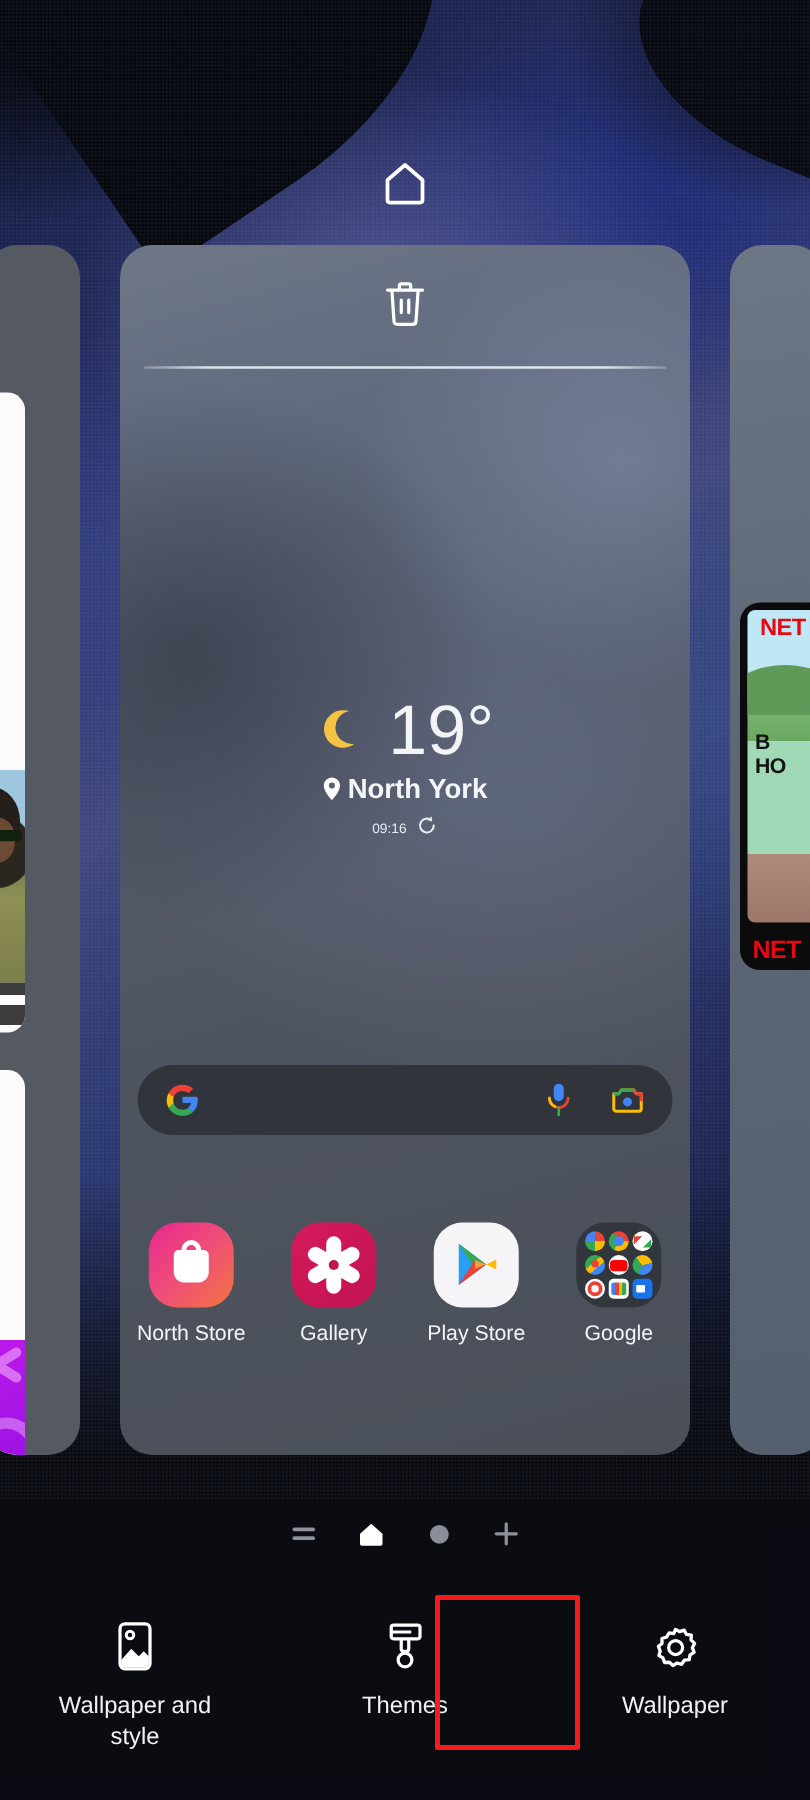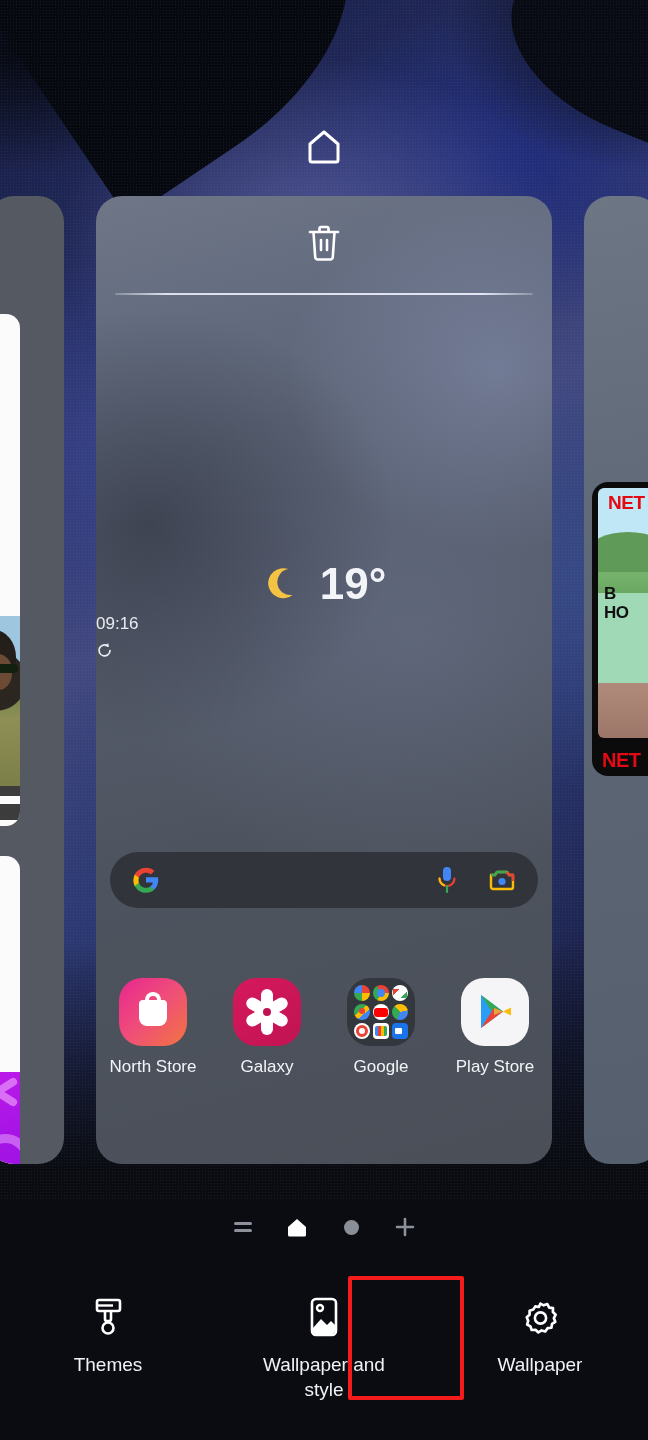--- a/index.html
+++ b/index.html
@@ -159,28 +159,28 @@
                rgba(235,240,250,.92) 88%, rgba(230,235,245,.25));
     border-radius:2px;
   }
 
   
   #weather{
     position:absolute; left:0; top:366px; width:456px; text-align:center;
   }
   #weather .row1{ display:flex; align-items:center; justify-content:center; gap:14px; }
   #weather .moon{ width:44px; height:44px; }
-  #weather .temp{ font-size:44px; font-weight:700; color:#f2f4f8; letter-spacing:0px; line-height:44px; }
+  #weather .temp{ font-size:56px; font-weight:400; color:#f2f4f8; letter-spacing:0px; line-height:44px; }
   #weather .row2{
     margin-top:12px; display:flex; align-items:center; justify-content:center; gap:5px;
     font-size:22px; font-weight:bold; color:#f4f6fa;
   }
   #weather .row3{
-    margin-top:8px; display:flex; align-items:flex-start; justify-content:center; gap:8px;
-    font-size:17px; color:#e9ecf2;flex-direction:column;
+    margin-top:8px; display:flex; align-items:flex-end; justify-content:center; gap:8px;
+    font-size:11px; color:#e9ecf2;
   }
 
   
   #search-bar{
     position:absolute; left:14px; top:656px; width:428px; height:56px;
     background:rgba(46,48,53,.88); border-radius:28px;
     display:flex; align-items:center; padding:0 22px;
   }
   #search-bar .spacer{ flex:1; }
   #search-bar .g-icon{ width:28px; height:28px; }
@@ -313,20 +313,27 @@
     </div>
     <div id="card-divider"></div>
   </div>
 
   <div id="weather">
     <div class="row1">
       <svg class="moon" viewBox="0 0 44 44">
         <path d="M33 30.5 A15 15 0 1 1 22.5 6.5 A12.5 12.5 0 0 0 33 30.5 Z" fill="#f5c344" transform="rotate(14 22 22)"></path>
       </svg>
       <span class="temp">19°</span>
+    </div>
+    <div class="row2">
+      <svg width="15" height="20" viewBox="0 0 15 20">
+        <path d="M7.5 1 C3.9 1 1 3.9 1 7.5 C1 12.2 7.5 19 7.5 19 C7.5 19 14 12.2 14 7.5 C14 3.9 11.1 1 7.5 1 Z" fill="#fff"></path>
+        <circle cx="7.5" cy="7.3" r="2.4" fill="#5a6070"></circle>
+      </svg>
+      <span>North York</span>
     </div>
     <div class="row3">
       <span>09:16</span>
       <svg width="17" height="17" viewBox="0 0 17 17">
         <path d="M14 8.5 A5.5 5.5 0 1 1 12 4.2" fill="none" stroke="#e9ecf2" stroke-width="1.7" stroke-linecap="round"></path>
         <path d="M12.3 0.9 L12.6 4.7 L8.9 4.1 Z" fill="#e9ecf2"></path>
       </svg>
     </div>
   </div>
 
@@ -365,67 +372,67 @@
     <div class="app">
       <div class="icon icon-gallery">
         <div class="petal" style="transform:rotate(0deg)"></div>
         <div class="petal" style="transform:rotate(60deg)"></div>
         <div class="petal" style="transform:rotate(120deg)"></div>
         <div class="petal" style="transform:rotate(180deg)"></div>
         <div class="petal" style="transform:rotate(240deg)"></div>
         <div class="petal" style="transform:rotate(300deg)"></div>
         <div class="center"></div>
       </div>
-      <div class="label">Galaxy</div>
-    </div>
-
-    <div class="app">
-      <div class="icon icon-googlefolder">
-        <div class="grid">
-          <div class="mini" style="background:conic-gradient(#ea4335 0 25%,#fbbc04 25% 50%,#34a853 50% 75%,#4285f4 75% 100%)"></div>
-          <div class="mini" style="background:conic-gradient(from -30deg,#ea4335 0 33%,#fbbc04 33% 66%,#34a853 66% 100%)">
-            <span style="position:absolute;left:4px;top:4px;width:8px;height:8px;border-radius:50%;background:#4285f4"></span>
-          </div>
-          <div class="mini" style="background:#fff">
-            <span style="position:absolute;left:1px;top:4px;width:14px;height:9px;background:linear-gradient(135deg,#ea4335 0 30%,#fff 30% 70%,#34a853 70%)"></span>
-          </div>
-          <div class="mini" style="background:linear-gradient(140deg,#34a853 0 40%,#fbbc04 40% 62%,#4285f4 62%)">
-            <span style="position:absolute;left:5px;top:4px;width:6px;height:6px;border-radius:50%;background:#ea4335"></span>
-          </div>
-          <div class="mini" style="background:#fff">
-            <span style="position:absolute;left:1px;top:4px;width:14px;height:9px;border-radius:3px;background:#ff0000"></span>
-          </div>
-          <div class="mini" style="background:conic-gradient(from 200deg,#34a853 0 33%,#fbbc04 33% 66%,#4285f4 66% 100%)"></div>
-          <div class="mini" style="background:#fff">
-            <span style="position:absolute;left:2px;top:2px;width:12px;height:12px;border-radius:50%;border:3px solid #ea4335"></span>
-          </div>
-          <div class="mini" style="background:#fff;border-radius:4px">
-            <span style="position:absolute;left:2px;top:3px;width:12px;height:10px;border-radius:2px;background:linear-gradient(90deg,#4285f4 0 25%,#ea4335 25% 50%,#fbbc04 50% 75%,#34a853 75%)"></span>
-          </div>
-          <div class="mini" style="background:#1a73e8;border-radius:4px">
-            <span style="position:absolute;left:3px;top:5px;width:7px;height:6px;border-radius:1px;background:#fff"></span>
-          </div>
-        </div>
-      </div>
-      <div class="label">Google</div>
+      <div class="label">Gallery</div>
     </div>
 
     <div class="app">
       <div class="icon icon-playstore">
         <svg width="34" height="36" viewBox="0 0 34 36">
           <path d="M2 1 L24 17.5 L2 34 Z" fill="#2a9df4"></path>
           <path d="M2 1 L24 17.5 L15 21 Z" fill="#34a853"></path>
           <path d="M2 34 L24 17.5 L15 14 Z" fill="#ea4335"></path>
           <path d="M24 17.5 L32 13.5 L32 21.5 Z" fill="#fbbc04"></path>
           <path d="M15 14 L24 17.5 L15 21 Z" fill="#e8a33d"></path>
         </svg>
       </div>
       <div class="label">Play Store</div>
     </div>
 
+    <div class="app">
+      <div class="icon icon-googlefolder">
+        <div class="grid">
+          <div class="mini" style="background:conic-gradient(#ea4335 0 25%,#fbbc04 25% 50%,#34a853 50% 75%,#4285f4 75% 100%)"></div>
+          <div class="mini" style="background:conic-gradient(from -30deg,#ea4335 0 33%,#fbbc04 33% 66%,#34a853 66% 100%)">
+            <span style="position:absolute;left:4px;top:4px;width:8px;height:8px;border-radius:50%;background:#4285f4"></span>
+          </div>
+          <div class="mini" style="background:#fff">
+            <span style="position:absolute;left:1px;top:4px;width:14px;height:9px;background:linear-gradient(135deg,#ea4335 0 30%,#fff 30% 70%,#34a853 70%)"></span>
+          </div>
+          <div class="mini" style="background:linear-gradient(140deg,#34a853 0 40%,#fbbc04 40% 62%,#4285f4 62%)">
+            <span style="position:absolute;left:5px;top:4px;width:6px;height:6px;border-radius:50%;background:#ea4335"></span>
+          </div>
+          <div class="mini" style="background:#fff">
+            <span style="position:absolute;left:1px;top:4px;width:14px;height:9px;border-radius:3px;background:#ff0000"></span>
+          </div>
+          <div class="mini" style="background:conic-gradient(from 200deg,#34a853 0 33%,#fbbc04 33% 66%,#4285f4 66% 100%)"></div>
+          <div class="mini" style="background:#fff">
+            <span style="position:absolute;left:2px;top:2px;width:12px;height:12px;border-radius:50%;border:3px solid #ea4335"></span>
+          </div>
+          <div class="mini" style="background:#fff;border-radius:4px">
+            <span style="position:absolute;left:2px;top:3px;width:12px;height:10px;border-radius:2px;background:linear-gradient(90deg,#4285f4 0 25%,#ea4335 25% 50%,#fbbc04 50% 75%,#34a853 75%)"></span>
+          </div>
+          <div class="mini" style="background:#1a73e8;border-radius:4px">
+            <span style="position:absolute;left:3px;top:5px;width:7px;height:6px;border-radius:1px;background:#fff"></span>
+          </div>
+        </div>
+      </div>
+      <div class="label">Google</div>
+    </div>
+
   </div>
 </div>
 
 <div id="page-dots">
   <div class="it">
     <svg width="20" height="14" viewBox="0 0 20 14">
       <rect x="1" y="2" width="18" height="3" rx="1.5" fill="#8d919b"></rect>
       <rect x="1" y="9" width="18" height="3" rx="1.5" fill="#8d919b"></rect>
     </svg>
   </div>
@@ -438,42 +445,42 @@
     <span class="dot-gray"></span>
   </div>
   <div class="it">
     <svg width="20" height="20" viewBox="0 0 20 20">
       <path d="M10 2 V18 M2 10 H18" stroke="#8d919b" stroke-width="2.6" stroke-linecap="round"></path>
     </svg>
   </div>
 </div>
 
 <div id="toolbar">
+
+  <div class="tool">
+    <div class="t-icon">
+      <svg width="36" height="44" viewBox="0 0 36 44">
+        <rect x="6" y="4" width="24" height="36" rx="4" fill="none" stroke="#fff" stroke-width="2.6"></rect>
+        <circle cx="14" cy="13" r="3" fill="none" stroke="#fff" stroke-width="2.4"></circle>
+        <path d="M7 33 L15 24 L21 30 L25 26 L29 30 L29 36 Q29 39 26 39 L9 39 Q7 39 7 37 Z" fill="#fff"></path>
+      </svg>
+    </div>
+    <div class="t-label">Wallpaper and style</div>
+  </div>
 
   <div class="tool">
     <div class="t-icon">
       <svg width="34" height="44" viewBox="0 0 34 44">
         <path d="M8 5 L27 5 Q29 5 29 7 L29 14 Q29 16 27 16 L8 16 Q6 16 6 14 L6 7 Q6 5 8 5 Z" fill="none" stroke="#fff" stroke-width="2.6" stroke-linejoin="round"></path>
         <path d="M6 10.5 H22" stroke="#fff" stroke-width="2.4"></path>
         <path d="M14 16 L14 24 Q14 26 16 26 L18 26 Q20 26 20 24 L20 16" fill="none" stroke="#fff" stroke-width="2.6" stroke-linejoin="round"></path>
         <circle cx="17" cy="33" r="5.5" fill="none" stroke="#fff" stroke-width="2.6"></circle>
       </svg>
     </div>
     <div class="t-label">Themes</div>
-  </div>
-
-  <div class="tool">
-    <div class="t-icon">
-      <svg width="36" height="44" viewBox="0 0 36 44">
-        <rect x="6" y="4" width="24" height="36" rx="4" fill="none" stroke="#fff" stroke-width="2.6"></rect>
-        <circle cx="14" cy="13" r="3" fill="none" stroke="#fff" stroke-width="2.4"></circle>
-        <path d="M7 33 L15 24 L21 30 L25 26 L29 30 L29 36 Q29 39 26 39 L9 39 Q7 39 7 37 Z" fill="#fff"></path>
-      </svg>
-    </div>
-    <div class="t-label">Wallpaper and style</div>
   </div>
 
 
   <div class="tool">
     <div class="t-icon">
       <svg width="40" height="40" viewBox="0 0 40 40">
         <path d="M20 4.5 L23.2 6.2 L26.8 5 L28.6 8.4 L32.4 9 L32.2 12.8 L35 15.4 L33.2 18.8
                  L34.6 22.4 L31.4 24.4 L30.8 28.2 L27 28.6 L24.8 31.8 L21.2 30.8 L18 32.8
                  L15.2 30.2 L11.4 30.4 L10.2 26.8 L7 25 L8 21.4 L6.6 17.8 L9.4 15.4 L9.4 11.6
                  L13 10.4 L15 7.2 L18.6 7.8 Z" fill="none" stroke="#fff" stroke-width="2.6" stroke-linejoin="round" transform="translate(0,2) scale(1.02)"></path>

